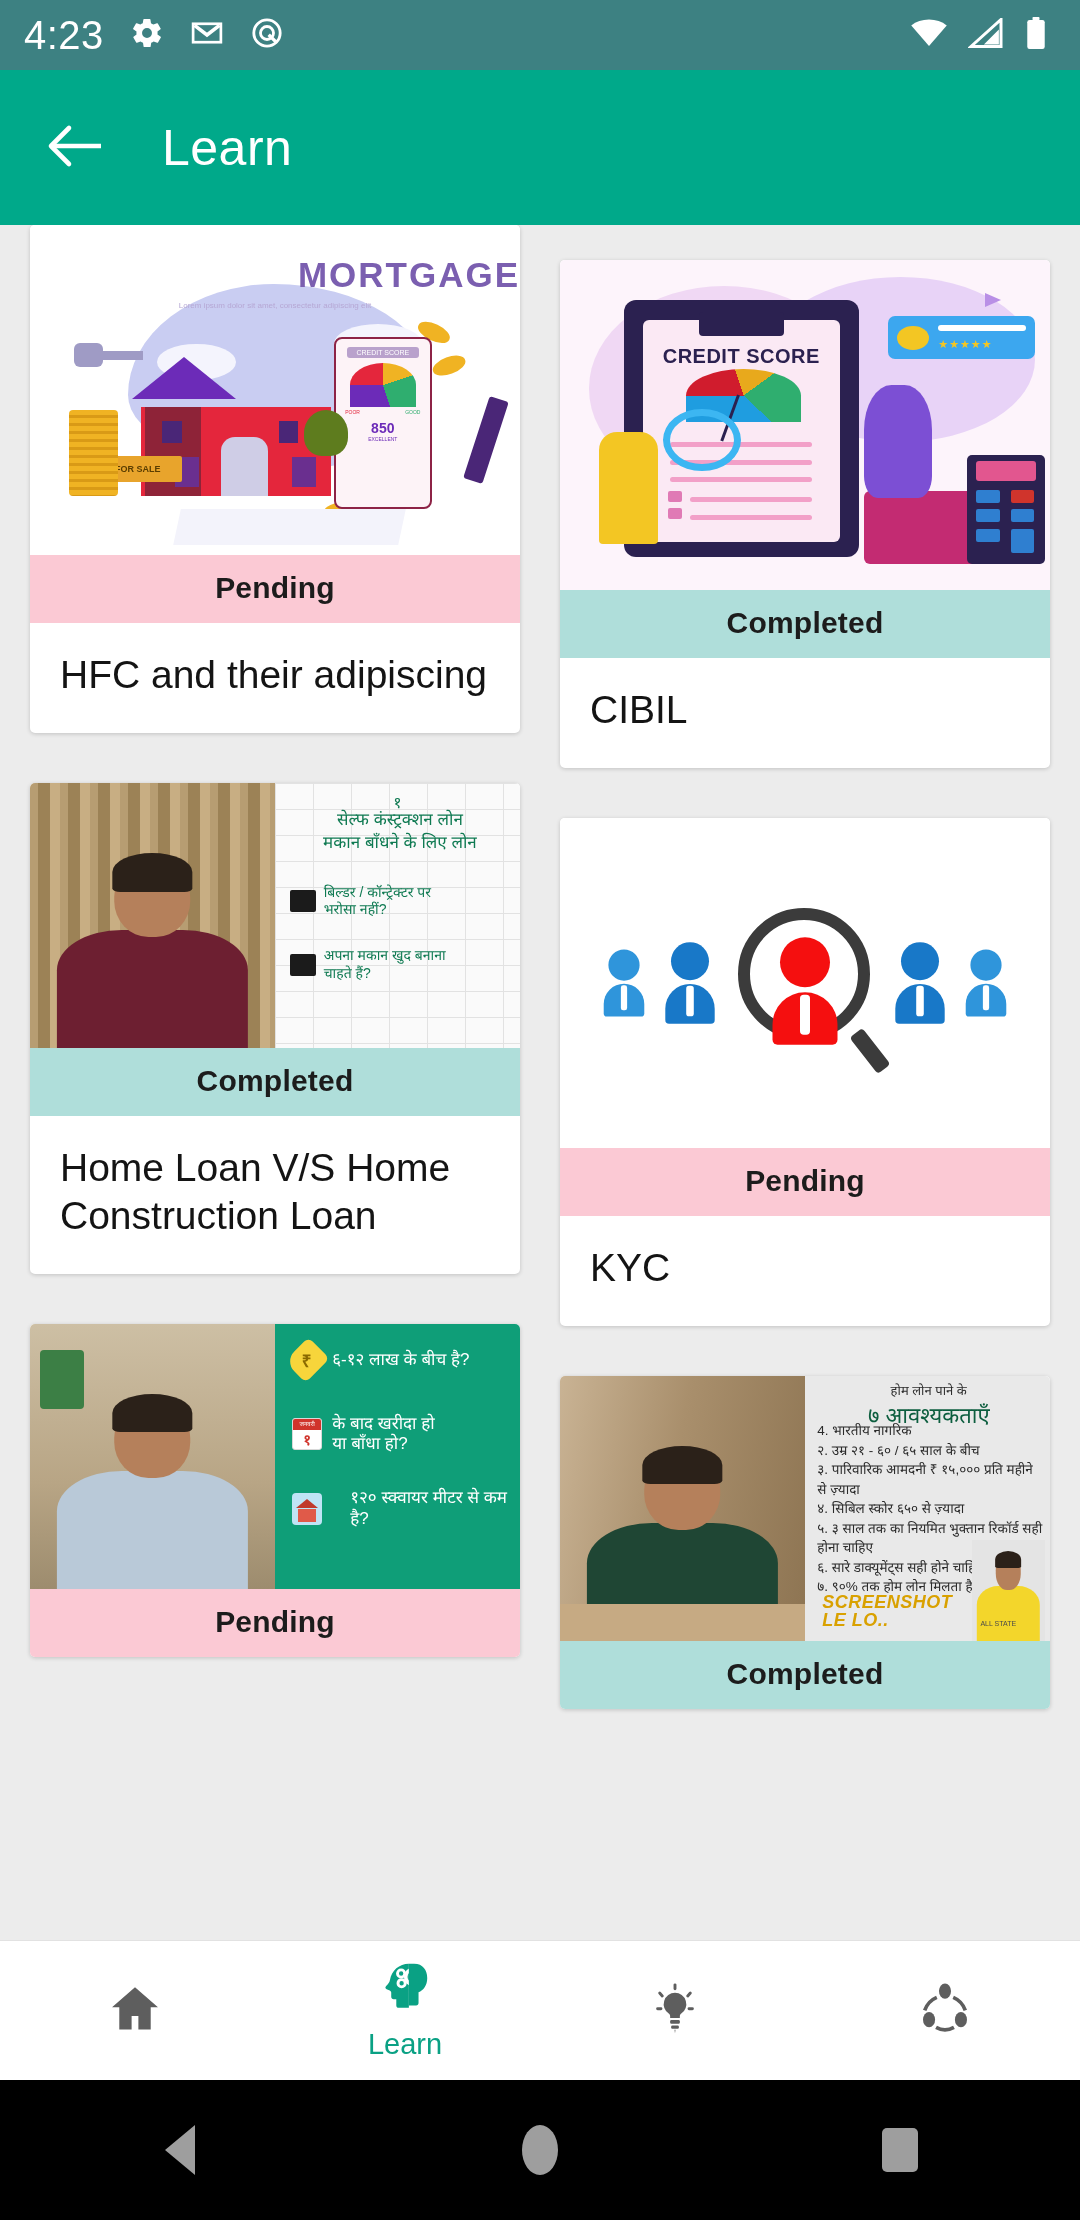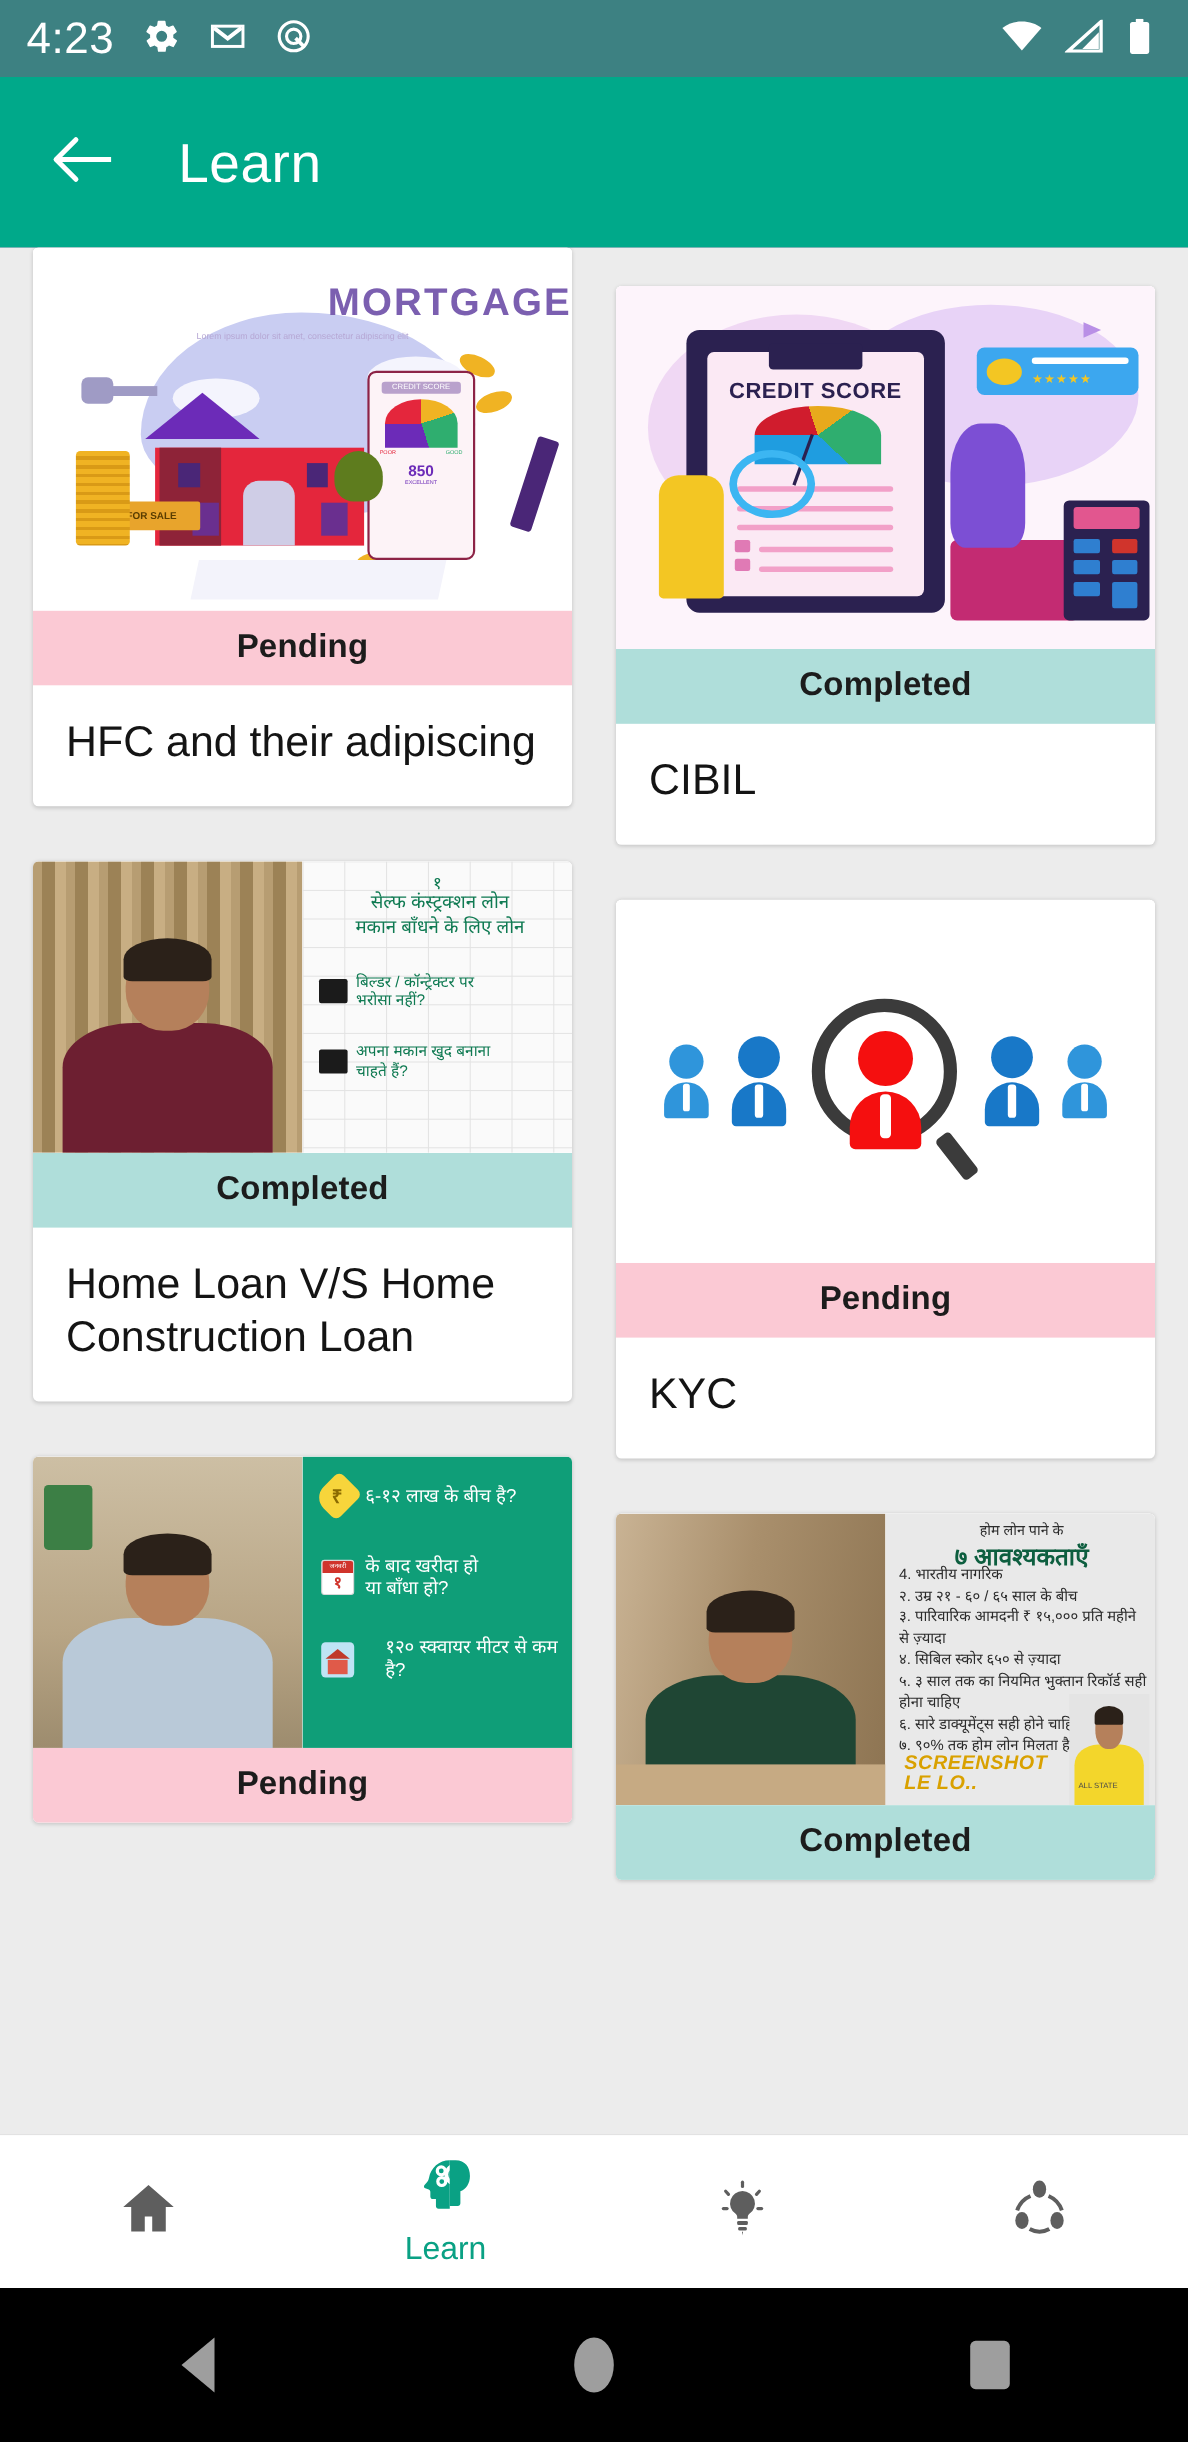--- a/index.html
+++ b/index.html
@@ -5,21 +5,21 @@
   * { box-sizing: border-box; margin: 0; padding: 0; }
   html, body {
     width: 1080px; height: 2220px;
     font-family: "Liberation Sans", sans-serif;
     background: #ffffff;
     overflow: hidden;
   }
   #screen {
     position: relative;
     width: 1080px; height: 2220px;
-    background: #0c4a6e;
+    background: #a3a3a3;
     display: flex; flex-direction: column;
   }
 
   
   .statusbar {
     height: 70px; flex: 0 0 70px;
     background: #3d8182;
     display: flex; align-items: center;
     padding: 0 24px;
     color: #ffffff;
@@ -274,21 +274,21 @@
   .hi-row { position: absolute; display: flex; align-items: center; gap: 8px; }
   .hi-ico { width: 26px; height: 22px; background: #1b1b1b; border-radius: 2px; flex: 0 0 auto; }
   .hi-txt { font-size: 14px; color: #0f7a52; line-height: 1.25; }
 
   .gr-row { position: absolute; display: flex; align-items: center; gap: 10px; }
   .gr-ico { width: 30px; height: 30px; flex: 0 0 auto; display: flex; align-items: center; justify-content: center; font-size: 22px; }
   .gr-txt { font-size: 17px; color: #ffffff; line-height: 1.2; }
 
   .el-title { position: absolute; left: 4%; right: 3%; top: 2%; text-align: center; }
   .el-title .small { font-size: 13px; color: #2d2d2d; }
-  .el-title .big { font-size: 22px; font-weight: bold; color: #0d5e3f; }
+  .el-title .big { font-size: 22px; font-weight: normal; color: #0d5e3f; }
   .el-list { position: absolute; left: 5%; right: 3%; top: 17%; }
   .el-list div { font-size: 13.5px; color: #2b2b2b; line-height: 1.45; }
   .el-ss {
     position: absolute; left: 7%; bottom: 4%;
     font-size: 18px; font-weight: bold; font-style: italic; color: #d9a100;
     line-height: 1.05; letter-spacing: 0.5px;
   }
   .el-inset {
     position: absolute; right: 2%; bottom: 0; width: 30%; height: 38%;
     overflow: hidden;

